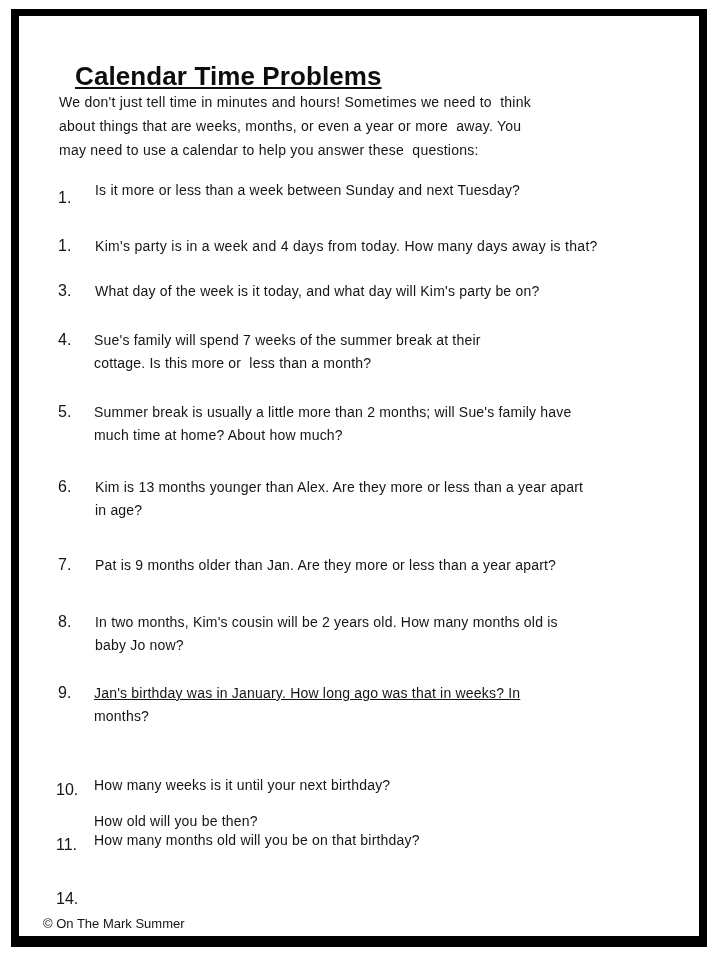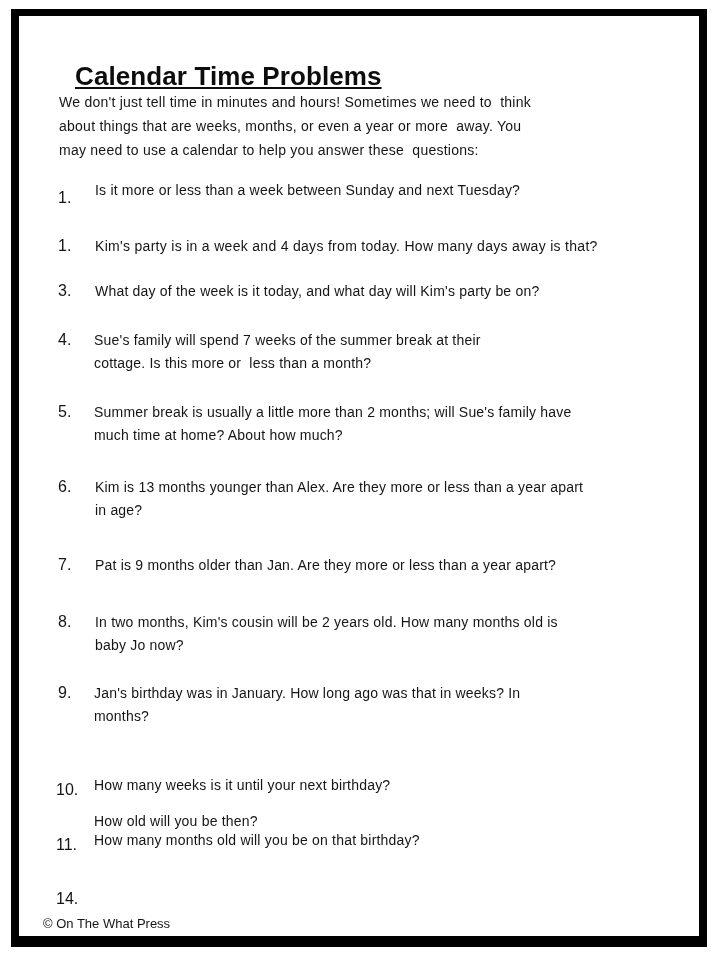--- a/index.html
+++ b/index.html
@@ -126,34 +126,34 @@
   </div>
 
   <div>
     <span class="qnum" style="top:612px;">8.</span>
     <span class="line qtext" style="top:612px; letter-spacing:0.2px;">In two months, Kim's cousin will be 2 years old. How many months old is</span>
     <span class="line qtext" style="top:635px; letter-spacing:0.2px;">baby Jo now?</span>
   </div>
 
   <div>
     <span class="qnum" style="top:683px;">9.</span>
-    <span class="line qtext" style="top:683px; left:94px; letter-spacing:0.2px;">Jan's birthday was in January. How long ago was that in weeks? In</span>
+    <span class="line qtext" style="top:683px; left:94px; letter-spacing:0.2px;text-decoration:underline;">Jan's birthday was in January. How long ago was that in weeks? In</span>
     <span class="line qtext" style="top:706px; left:94px; letter-spacing:0.2px;">months?</span>
   </div>
 
   <div>
     <span class="qnum wide" style="top:756px;">10.</span>
     <span class="line qtext" style="top:775px; left:94px; letter-spacing:0.2px;">How many weeks is it until your next birthday?</span>
   </div>
 
   <div>
     <span class="qnum wide" style="top:811px;">11.</span>
     <span class="line qtext" style="top:811px; left:94px; letter-spacing:0.2px;">How old will you be then?</span>
   </div>
 
   <div>
     <span class="qnum wide" style="top:865px;">14.</span>
     <span class="line qtext" style="top:830px; left:94px; letter-spacing:0.2px;">How many months old will you be on that birthday?</span>
   </div>
 
 </div>
 
-<div class="footer">© On The What Press</div>
+<div class="footer">© On The Mark Summer</div>
 
 </body></html>

